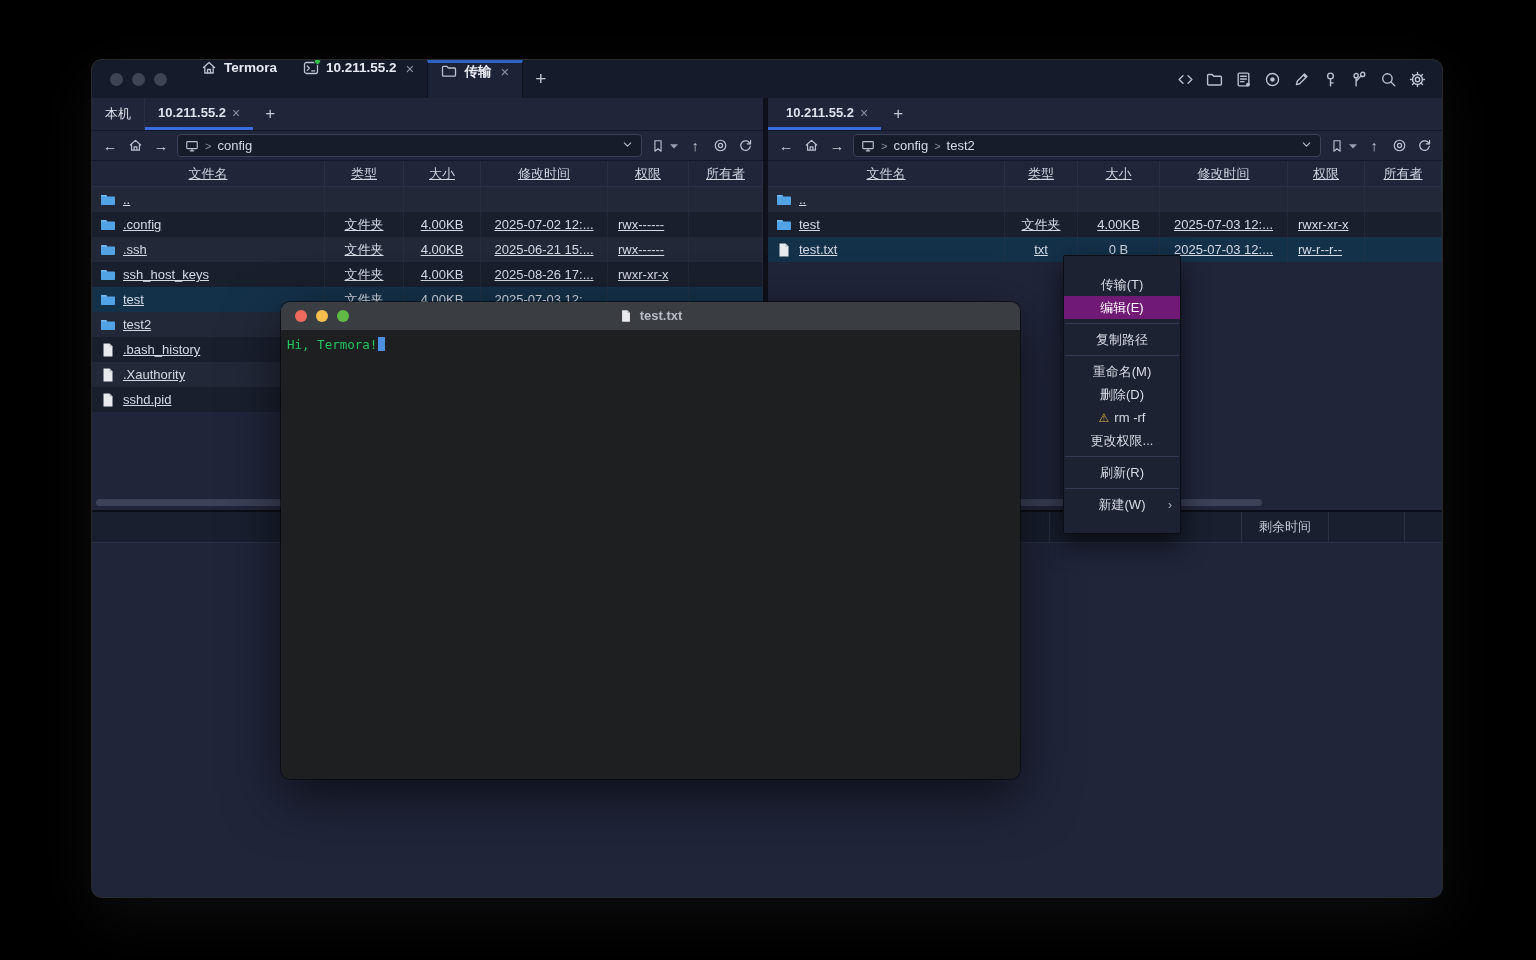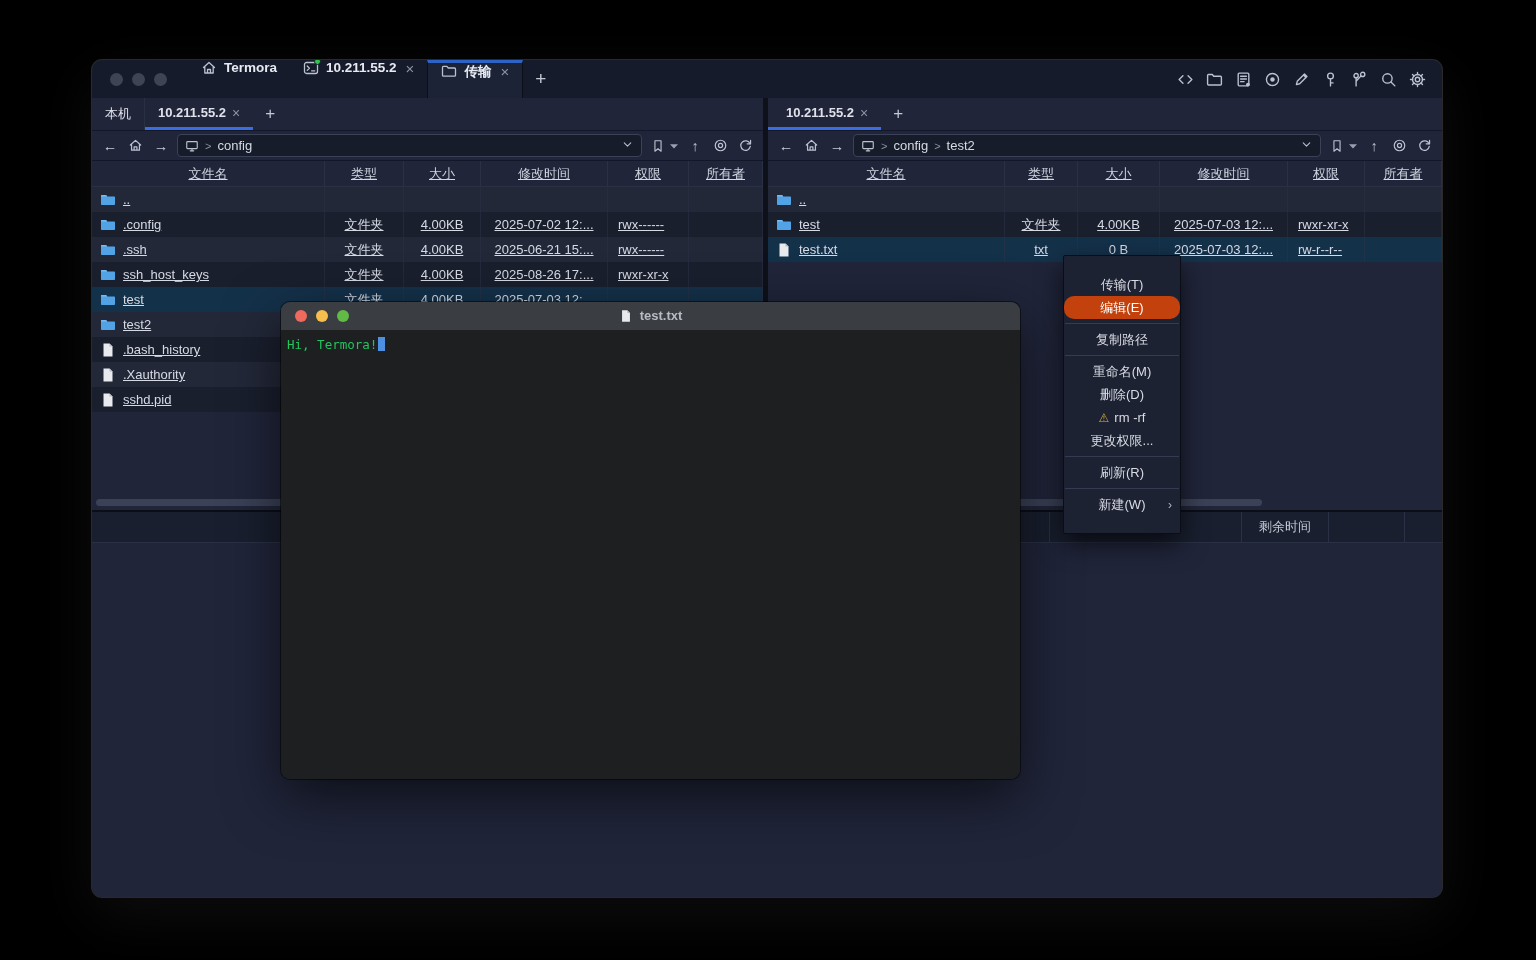--- a/index.html
+++ b/index.html
@@ -77,21 +77,21 @@
     border-bottom:1px solid #2b3145; display:grid;
     grid-template-columns:320px 638px 192px 87px 76px 1fr; font-size:13px; color:#c3c8d4; }
   #thdr .c { display:flex; align-items:center; justify-content:center; border-right:1px solid #2b3145; }
   #tbody { position:absolute; left:0; top:484px; bottom:0; width:100%; background:#20253a; }
 
   
   #ctxmenu { position:absolute; left:1063px; top:255px; width:118px; background:#1d2232;
     border:1px solid #0a0d16; border-radius:2px; padding:17px 0; z-index:40;
     box-shadow:0 10px 26px rgba(0,0,0,.65); font-size:13px; color:#d9dce5; }
   .mi { height:23px; display:flex; align-items:center; justify-content:center; gap:5px; position:relative; }
-  .mi.hl { background:#c2410c; color:#fff;border-radius:10px; }
+  .mi.hl { background:#701a75; color:#fff; }
   .mi .warn { color:#dfb13f; font-size:12px; }
   .mi .sub { position:absolute; right:8px; color:#aeb4c2; font-size:12px; }
   .msep { height:1px; background:#343b52; margin:4px 1px; }
 
   
   #editor { position:absolute; left:281px; top:302px; width:739px; height:477px; border-radius:9px;
     overflow:hidden; z-index:20; box-shadow:0 18px 55px rgba(0,0,0,.6), 0 0 0 1px rgba(0,0,0,.5); }
   #etitle { height:28px; background:#3a3e43; display:flex; align-items:center; position:relative; }
   .edots { display:flex; gap:9px; padding-left:14px; }
   .edot { width:12px; height:12px; border-radius:50%; }

